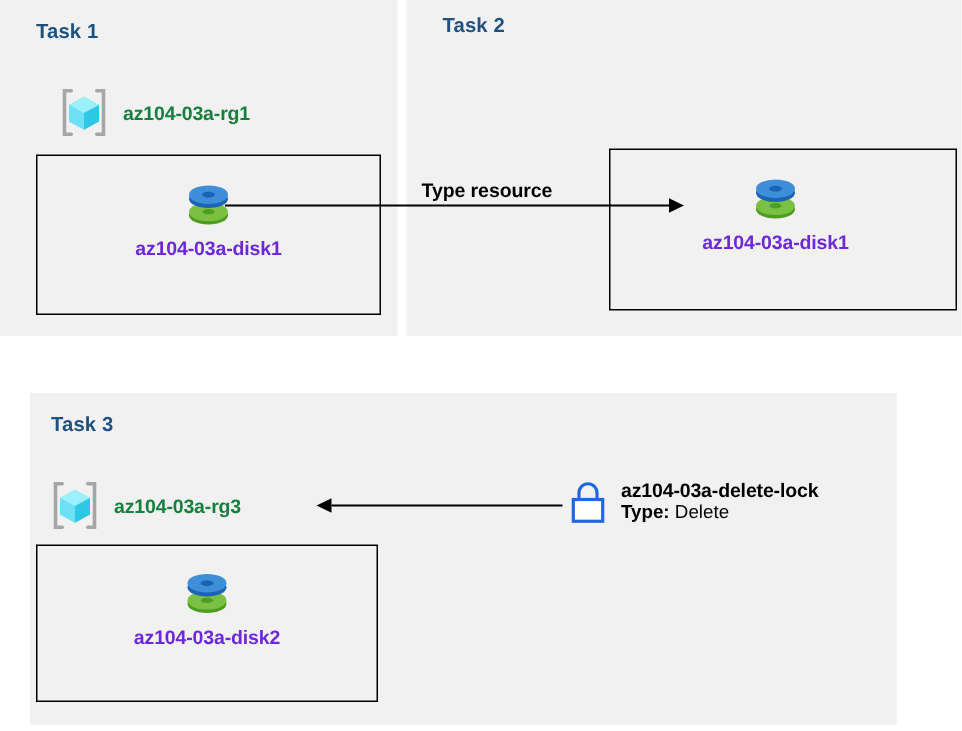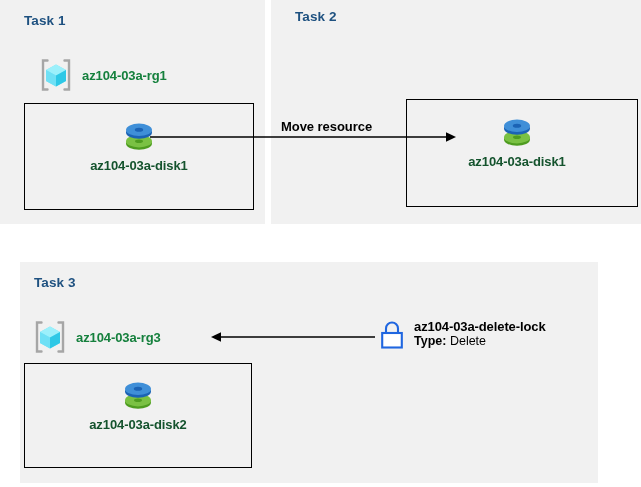--- a/index.html
+++ b/index.html
@@ -86,21 +86,21 @@
   }
   #disk-node-1 { left: 54px;  top: 115px; }
   #disk-node-2 { left: 432px; top: 111px; }
   #disk-node-3 { left: 53px;  top: 374px; }
 
   .disk-icon { width: 38px; height: 40px; display: block; margin: 0 auto; }
   .disk-label {
     margin-top: 3px;
     font-size: 13px;
     font-weight: bold;
-    color: #14532d;
+    color: #6d28d9;
     letter-spacing: -.1px;
     white-space: nowrap;
   }
 
   
   #lock-node {
     position: absolute;
     left: 378px;
     top: 318px;
     display: flex;
@@ -189,21 +189,21 @@
         <ellipse cx="19" cy="26.2" rx="13" ry="6.2" fill="#7ac143"></ellipse>
         <ellipse cx="19" cy="26.2" rx="4" ry="1.8" fill="#4e9c20"></ellipse>
         <ellipse cx="19" cy="17.5" rx="13" ry="6.2" fill="#1b63b5"></ellipse>
         <ellipse cx="19" cy="14.8" rx="13" ry="6.2" fill="#3f8fd8"></ellipse>
         <ellipse cx="19" cy="14.8" rx="4.2" ry="2" fill="#1b63b5"></ellipse>
       </svg>
     </span>
     <div class="disk-label">az104-03a-disk1</div>
   </div>
 
-  <div class="arrow-label" id="label-move">Move resource</div>
+  <div class="arrow-label" id="label-move">Type resource</div>
 
   <svg class="arrow-svg" id="arrow-move" viewBox="0 0 310 26" xmlns="http://www.w3.org/2000/svg">
     <line x1="0" y1="13" x2="296" y2="13" stroke="#000000" stroke-width="1.3"></line>
     <path d="M296 8.2 L306 13 L296 17.8 Z" fill="#000000"></path>
   </svg>
 
   <div class="panel" id="panel-task3"></div>
 
   <div class="task-title" id="title-task3">Task 3</div>
 

